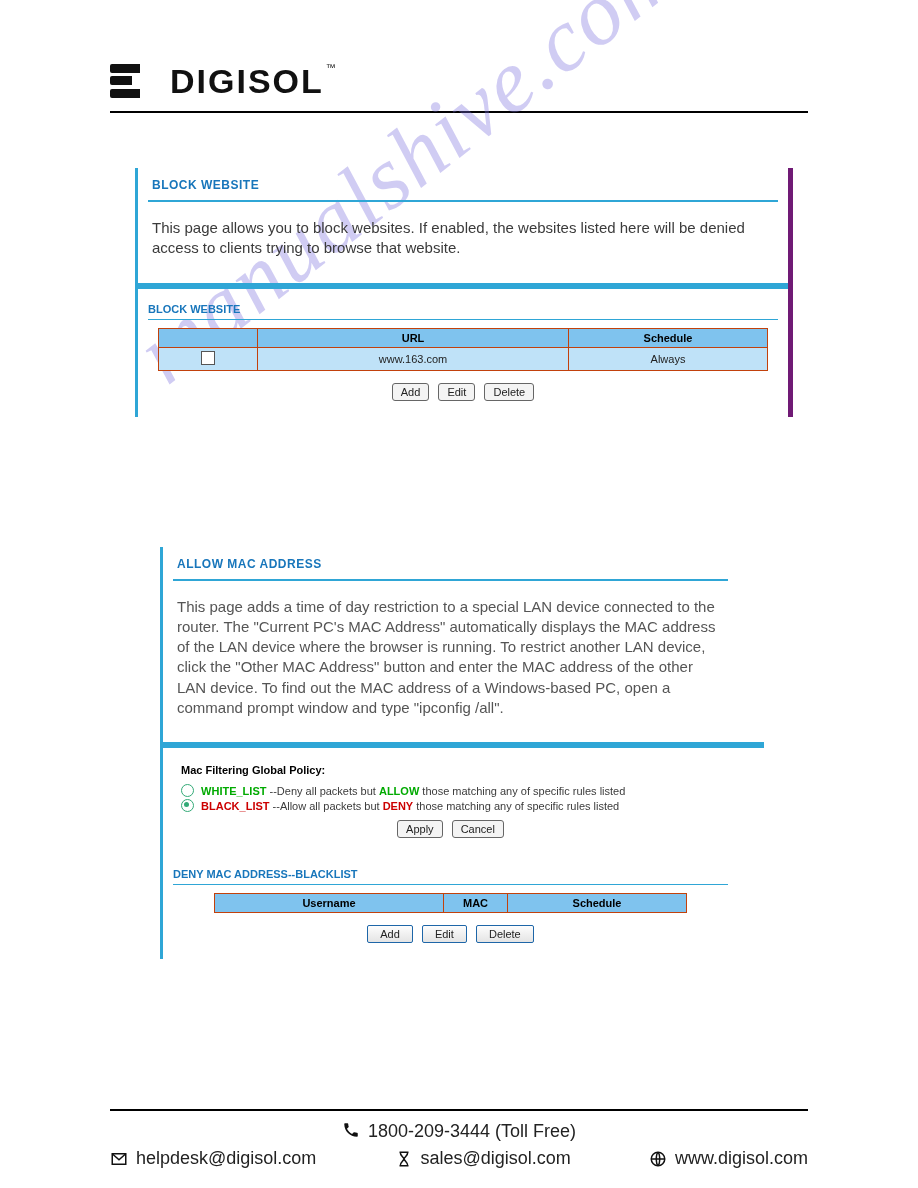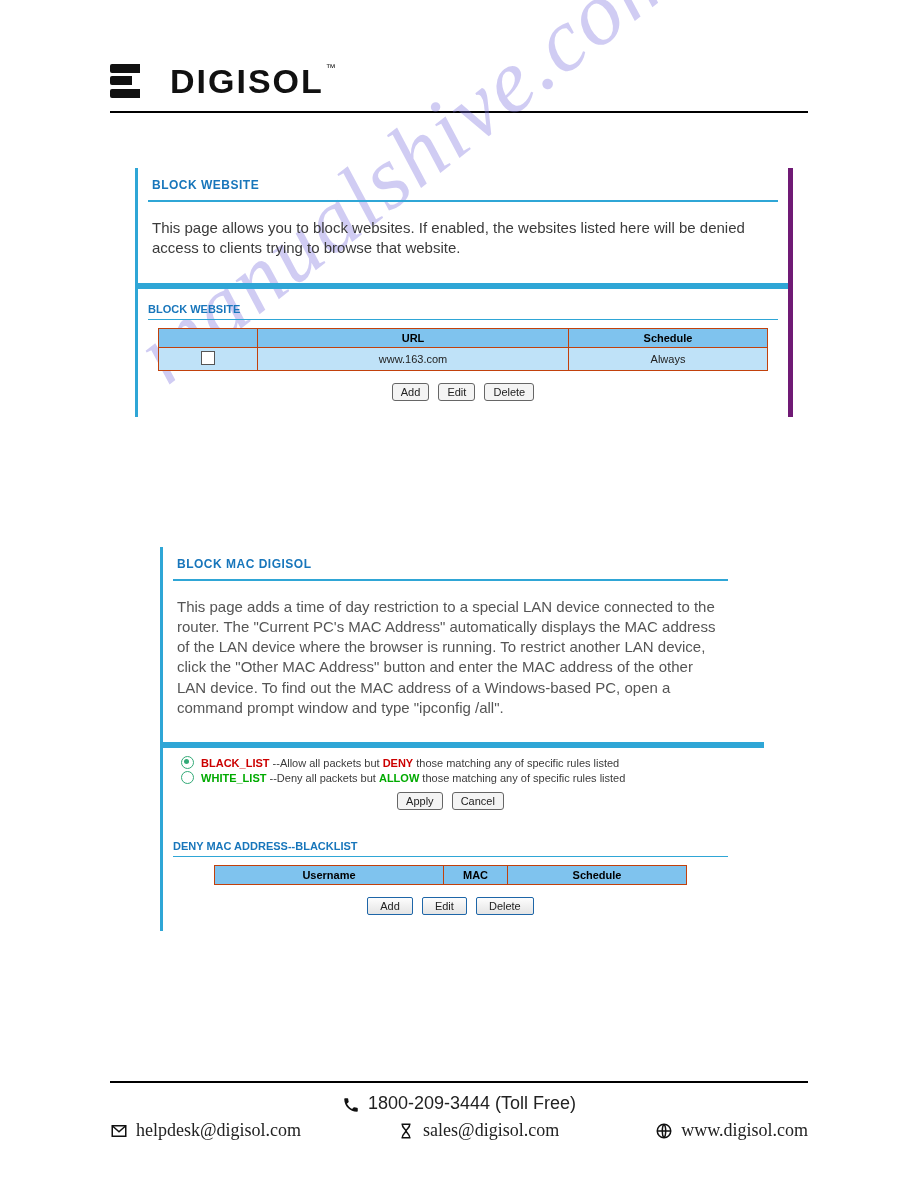--- a/index.html
+++ b/index.html
@@ -180,30 +180,30 @@
   .footer {
     margin: 6px 110px 40px 110px;
     color:#222;
   }
   .footer-top {
     text-align:center;
     font-size:18px;
     padding: 4px 0 4px 0;
     display:flex;
     justify-content:center;
-    align-items:flex-end;
+    align-items:flex-start;
     gap:8px;
   }
   .footer-bottom {
     display:flex;
     justify-content:space-between;
     font-size:18px;
     padding: 2px 0;
   }
-  .foot-item { display:flex; align-items:center; gap:8px; white-space:nowrap;font-family:Liberation Serif, serif; }
+  .foot-item { display:flex; align-items:center; gap:8px; white-space:nowrap; }
   .ico {
     width:18px; height:18px; display:inline-block; flex-shrink:0;
   }
 
   
   .watermark {
     position:absolute;
     left: 180px;
     top: 300px;
     font-size: 90px;
@@ -267,34 +267,35 @@
 
     <div class="btnrow">
       <span class="btn">Add</span>
       <span class="btn">Edit</span>
       <span class="btn">Delete</span>
     </div>
   </div>
 
   <div class="panel2-wrap">
   <div class="panel panel2" style="margin-left:160px;">
-    <div class="panel-header">BLOCK MAC DIGISOL</div>
+    <div class="panel-header">ALLOW MAC ADDRESS</div>
     <hr class="panel-hr">
     <div class="panel-desc" style="color:#555;">This page adds a time of day restriction to a special LAN device connected to the router. The "Current PC's MAC Address" automatically displays the MAC address of the LAN device where the browser is running. To restrict another LAN device, click the "Other MAC Address" button and enter the MAC address of the other LAN device. To find out the MAC address of a Windows-based PC, open a command prompt window and type "ipconfig /all".</div>
     <div class="thick-bar"></div>
 
     <div class="mac-policy">
-
+      <div class="mac-policy-title">Mac Filtering Global Policy:</div>
+
+      <div class="radio-line">
+        <span class="radio"></span>
+        <span class="wl">WHITE_LIST</span><span> --Deny all packets but </span><span class="al">ALLOW</span><span> those matching any of specific rules listed</span>
+      </div>
       <div class="radio-line">
         <span class="radio selected"></span>
         <span class="bl">BLACK_LIST</span><span> --Allow all packets but </span><span class="bl">DENY</span><span> those matching any of specific rules listed</span>
-      </div>
-      <div class="radio-line">
-        <span class="radio"></span>
-        <span class="wl">WHITE_LIST</span><span> --Deny all packets but </span><span class="al">ALLOW</span><span> those matching any of specific rules listed</span>
       </div>
 
       <div class="btnrow" style="padding-top:6px;">
         <span class="btn">Apply</span>
         <span class="btn">Cancel</span>
       </div>
     </div>
 
     <div class="section-title">DENY MAC ADDRESS--BLACKLIST</div>
     <hr class="section-rule">

